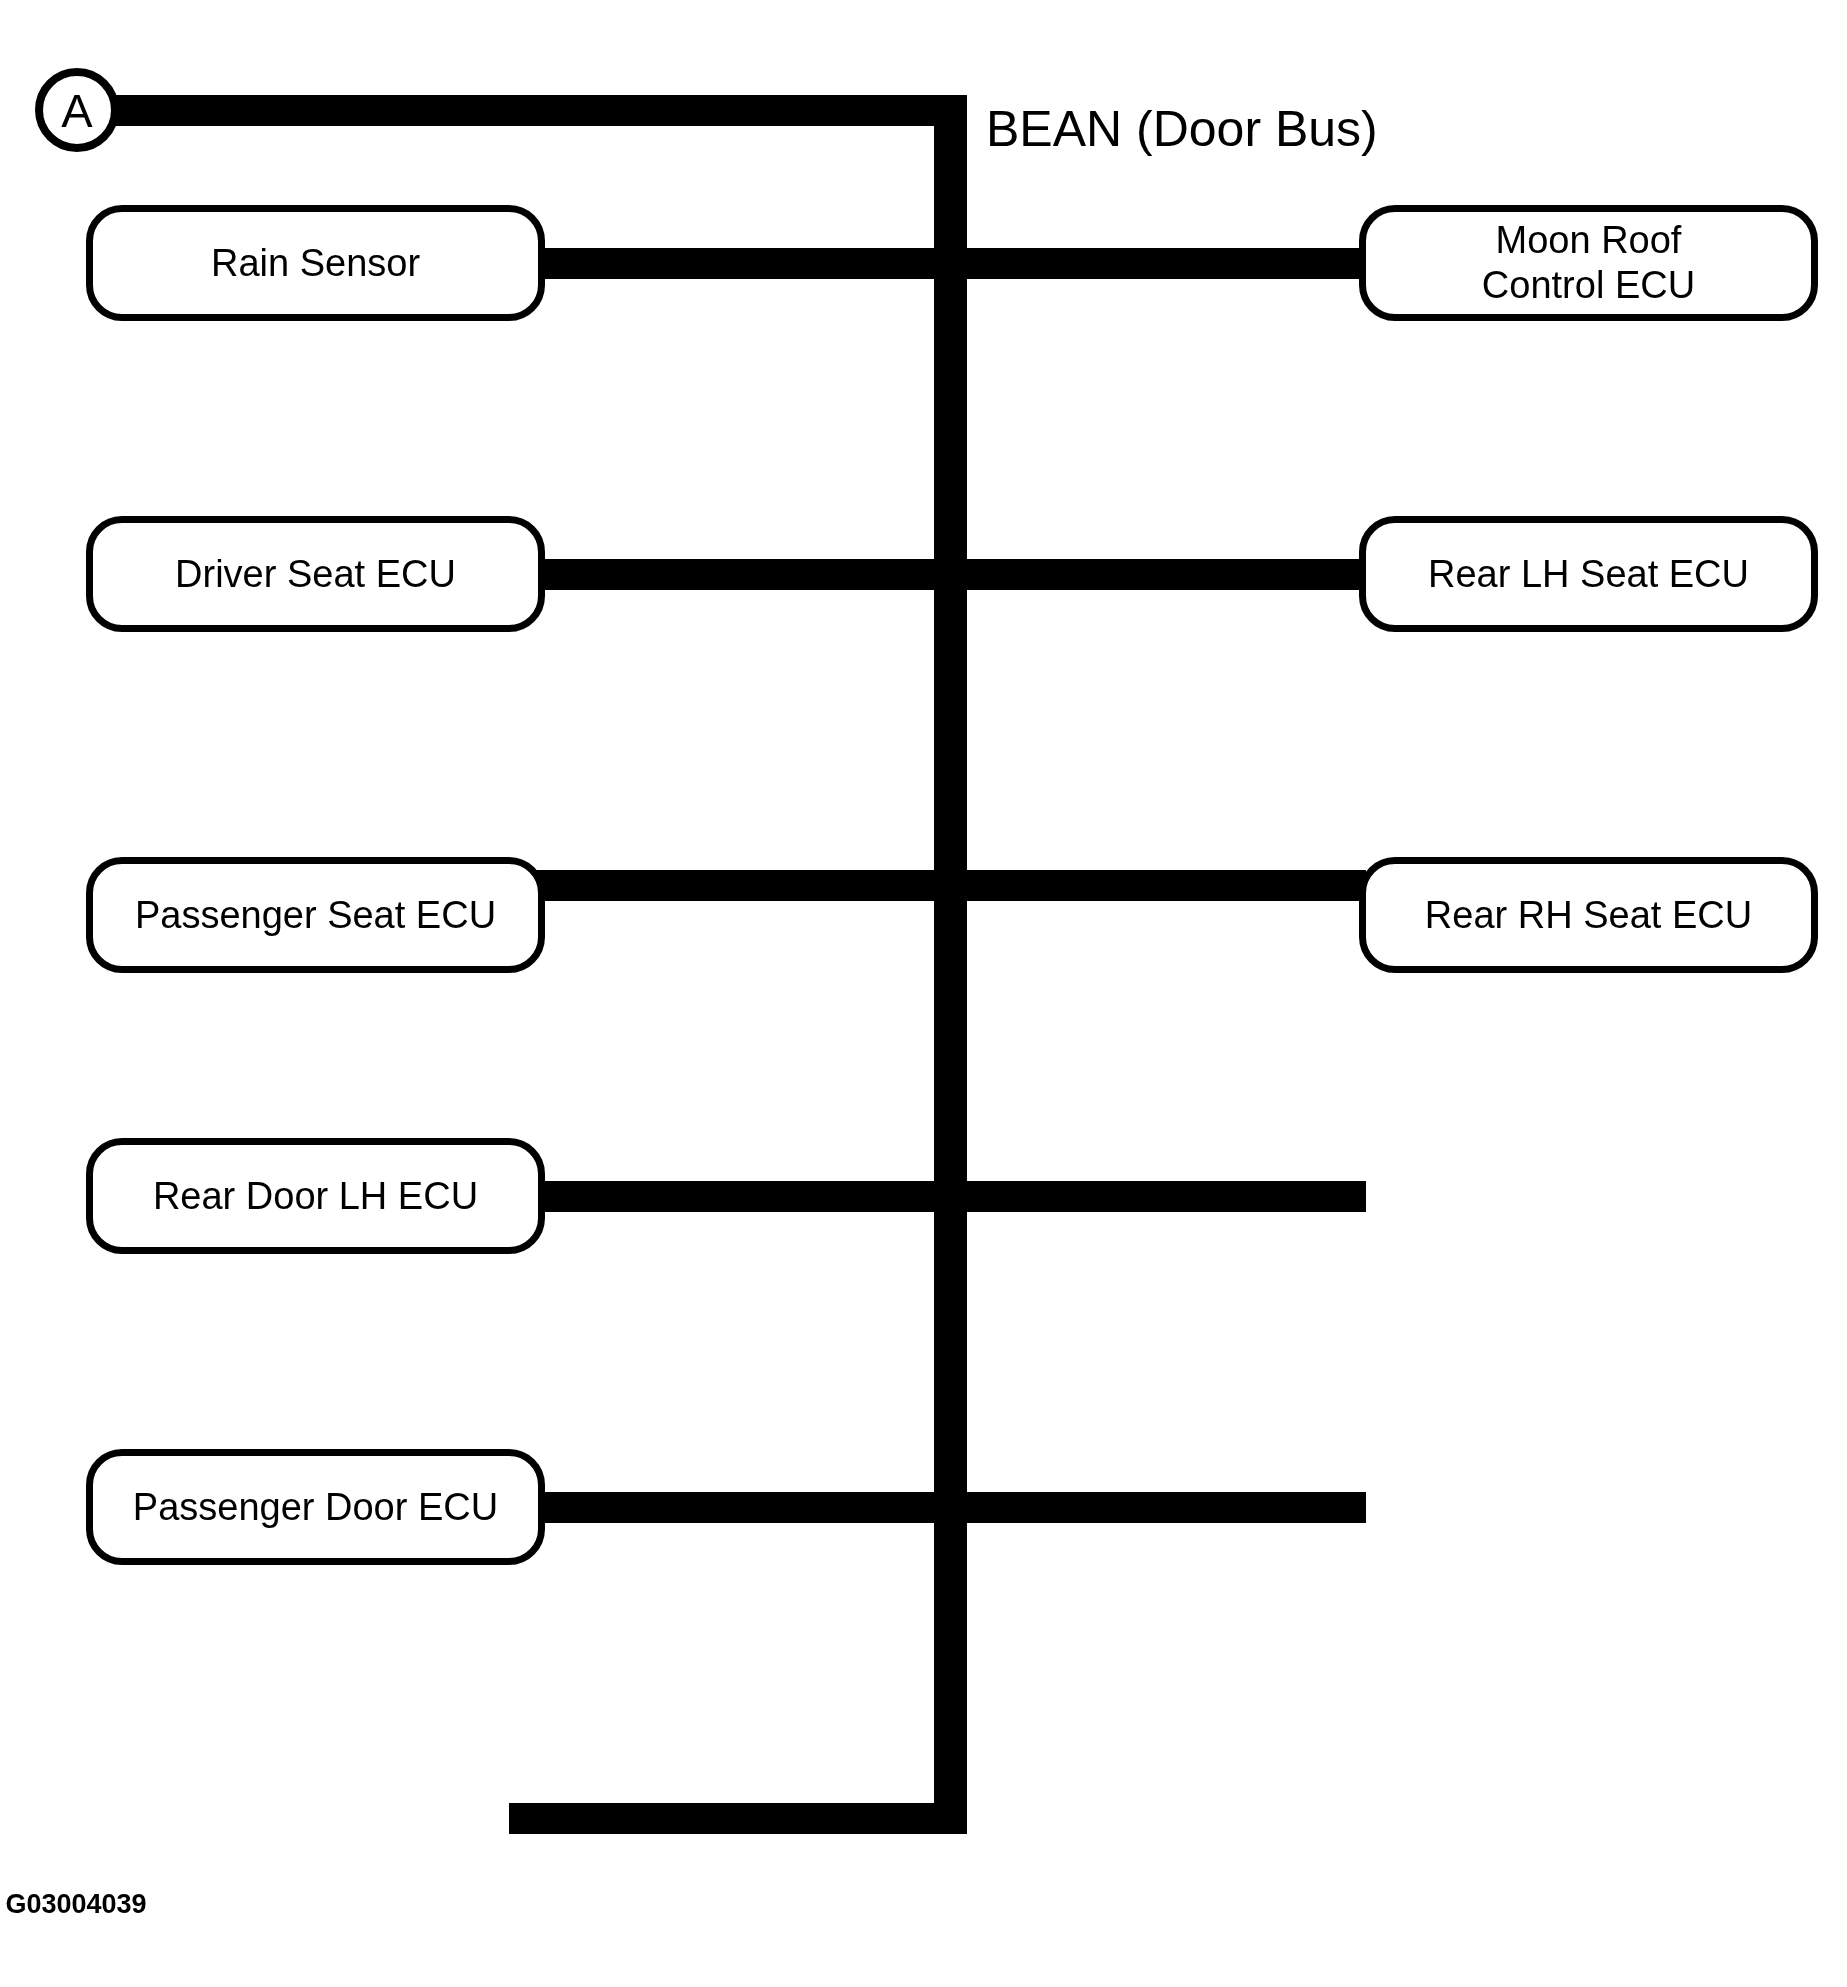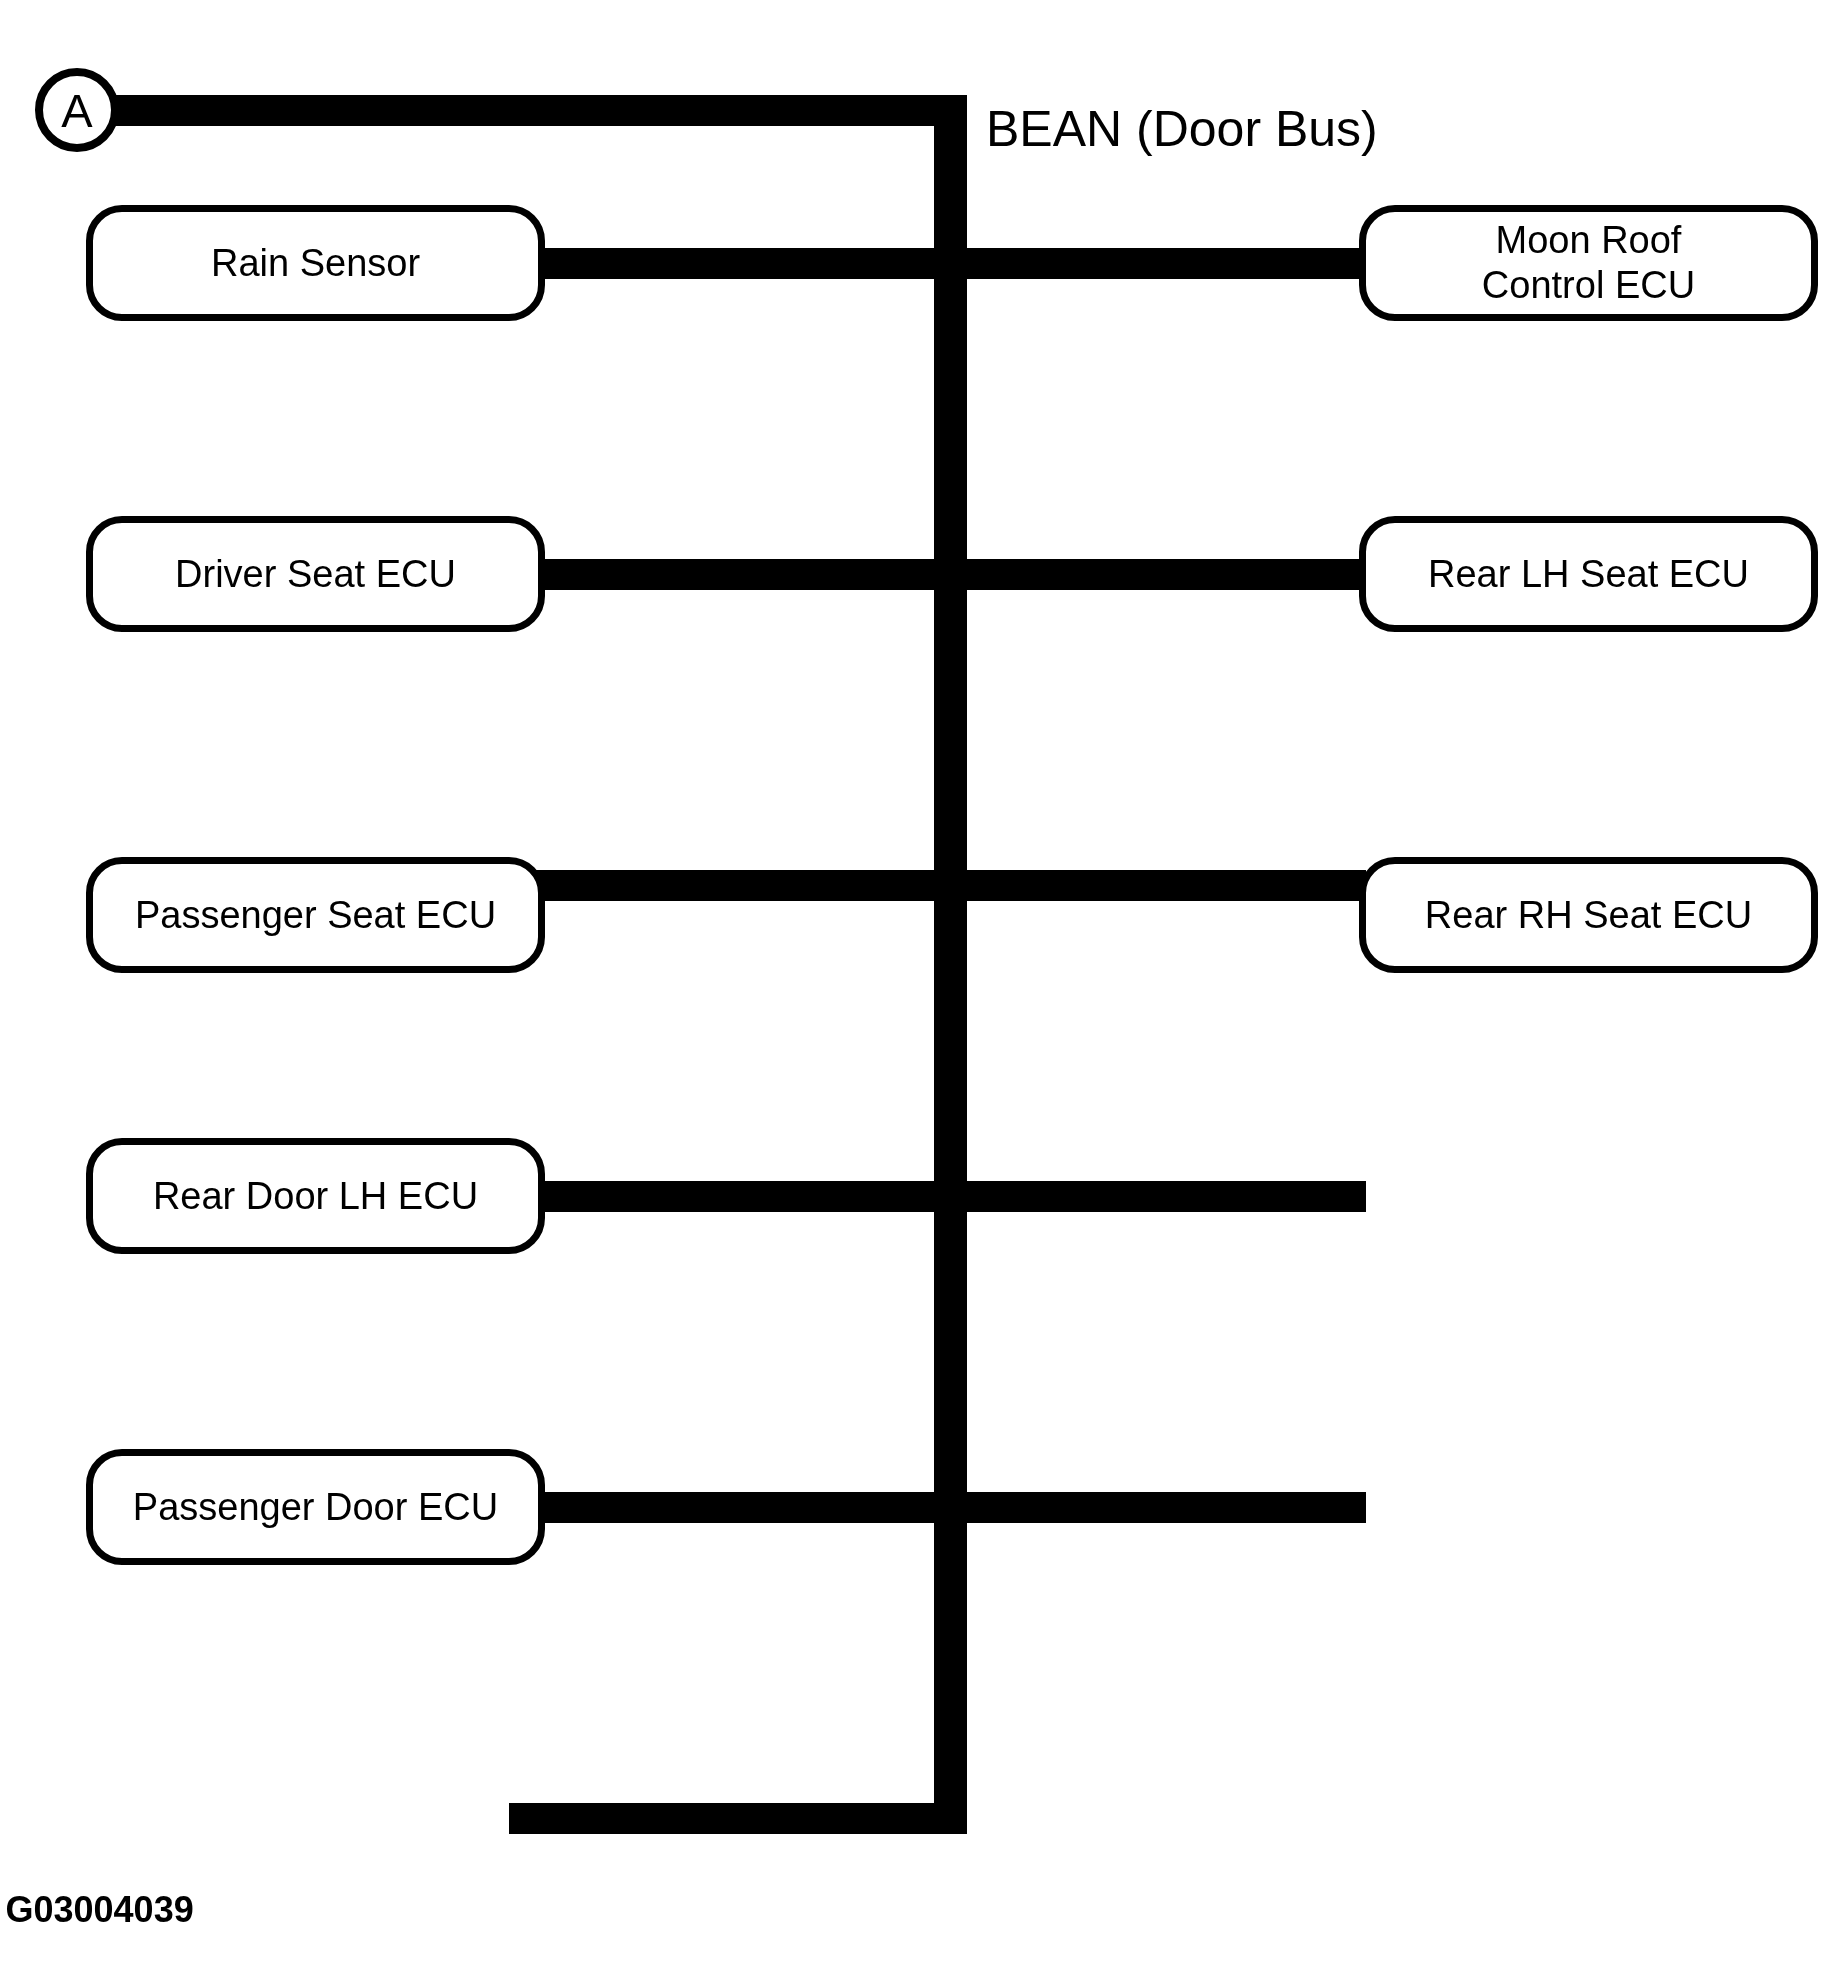--- a/index.html
+++ b/index.html
@@ -96,21 +96,21 @@
     top: 100px;
     font-size: 50px;
     color: #000000;
     z-index: 3;
     white-space: nowrap;
   }
   .figure-id {
     position: absolute;
     left: 5.5px;
     top: 1889px;
-    font-size: 36px;
+    font-size: 27px;
     font-weight: bold;
     color: #000000;
     z-index: 3;
   }
 </style>
 </head>
 <body>
 
 <div class="canvas">
 

